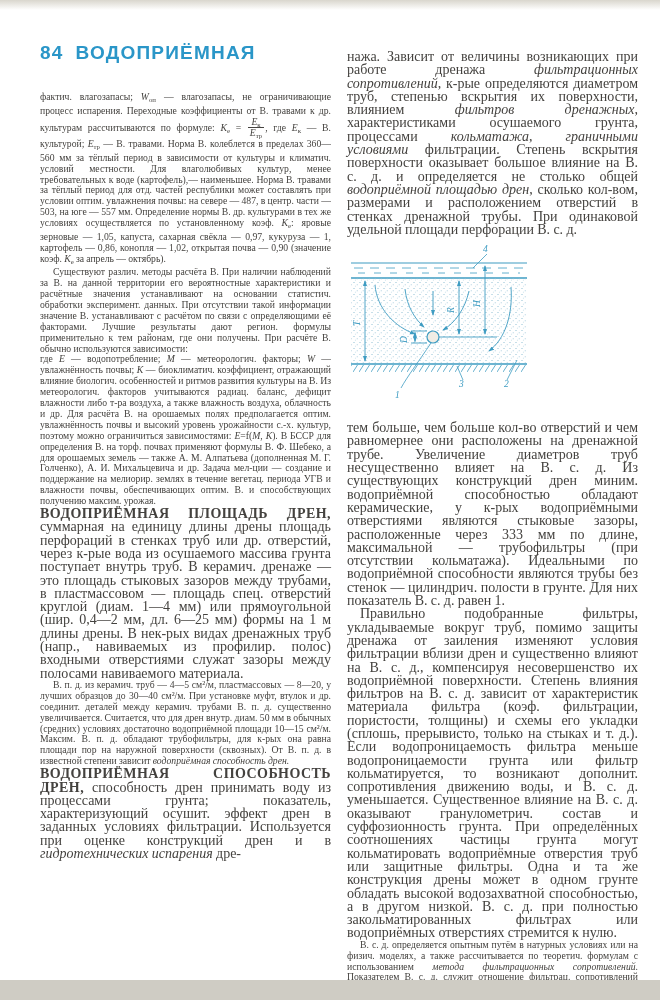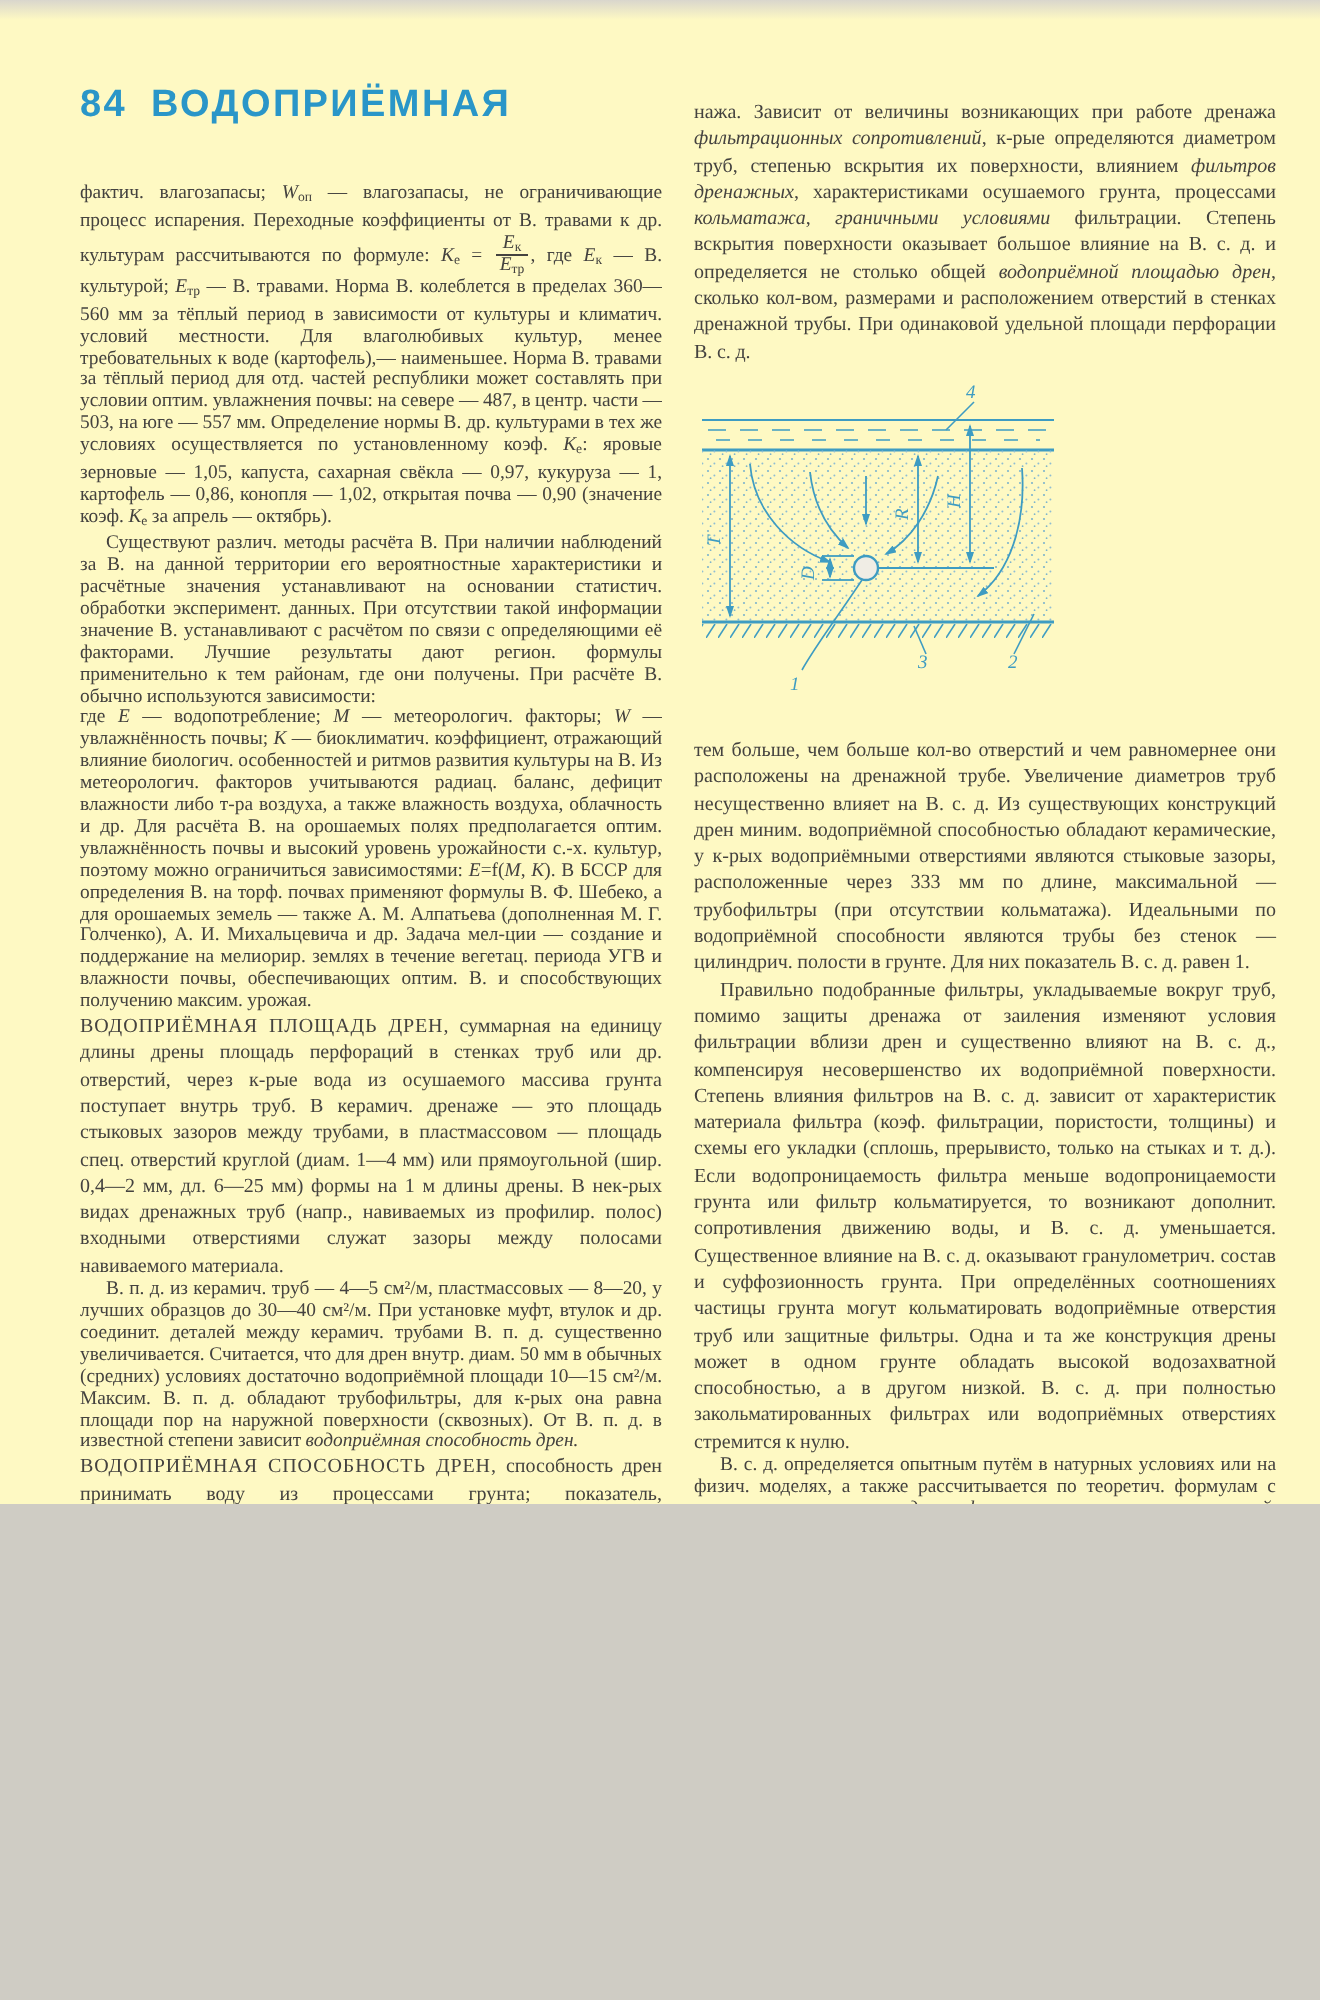--- a/index.html
+++ b/index.html
@@ -1,45 +1,45 @@
 <!DOCTYPE html>
 <html lang="ru"><head>
 <meta charset="utf-8">
 <style>
   html,body{margin:0;padding:0;background:#cfccc4;}
   .page{
-    position:relative;width:660px;height:752px;margin:0 auto;
-    background:#fef9c3;overflow:hidden;
+    position:relative;width:660px;height:980px;margin:0 auto;
+    background:#ffffff;overflow:hidden;
     font-family:"Liberation Serif",serif;color:#44423f;
   }
   .page::before{
     content:"";position:absolute;left:0;top:0;width:100%;height:10px;
     background:linear-gradient(#d9d6cd,rgba(240,237,229,0));pointer-events:none;
   }
   .hdr{
     position:absolute;left:40px;top:42px;
     font-family:"Liberation Sans",sans-serif;font-weight:bold;
     font-size:19px;letter-spacing:1.2px;color:#2a96c8;white-space:nowrap;
   }
   .hdr .num{margin-right:12px;}
   .col{position:absolute;width:291px;}
   .col-left{left:40px;top:92px;}
   .col-right{left:347px;top:50px;}
   p.block{
     margin:0;text-align:justify;hyphens:auto;-webkit-hyphens:auto;
     word-spacing:-0.2px;
   }
-  .sz-n{font-size:10px;line-height:13.3px;}
+  .sz-n{font-size:14px;line-height:13.3px;}
   .sz-s{font-size:9.7px;line-height:10.9px;}
   .indent{text-indent:13px;}
   .al-center{text-align:center;text-indent:0;}
   .al-spread{text-align:justify;text-align-last:justify;text-indent:0;}
   .it{font-style:italic;}
   .bd{font-weight:bold;}
-  .headword{font-weight:normal;letter-spacing:0.45px;}
+  .headword{font-weight:bold;letter-spacing:0.45px;}
   .sub{font-size:70%;vertical-align:-0.25em;}
   .frac{display:inline-block;vertical-align:-0.55em;text-align:center;line-height:1.05;margin:0 1px;}
   .frac .fr-num{display:block;border-bottom:1px solid currentColor;padding:0 2px;}
   .frac .fr-den{display:block;padding:0 2px;}
   .figure-row{
     display:flex;align-items:flex-end;margin:3px 0 6px;
   }
   .fig-caption{
     width:103px;flex:0 0 103px;color:#2e8fba;
     font-size:9.7px;line-height:11.4px;text-align:justify;

